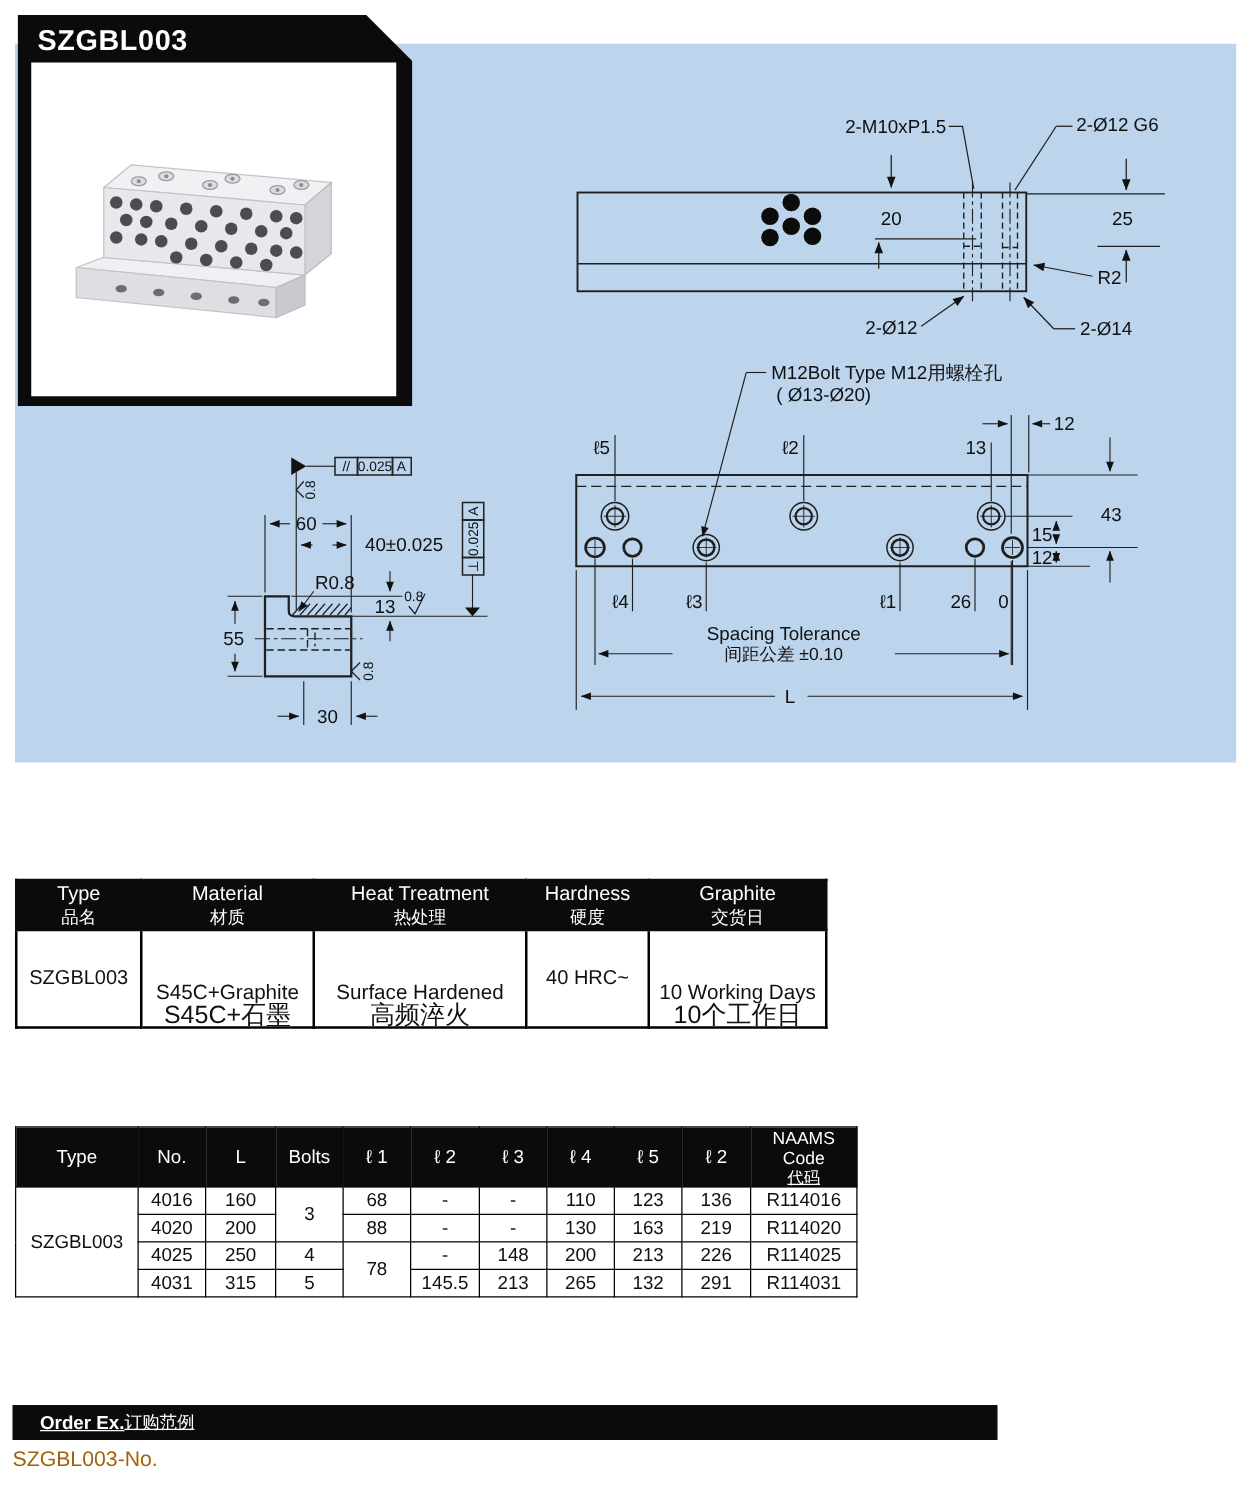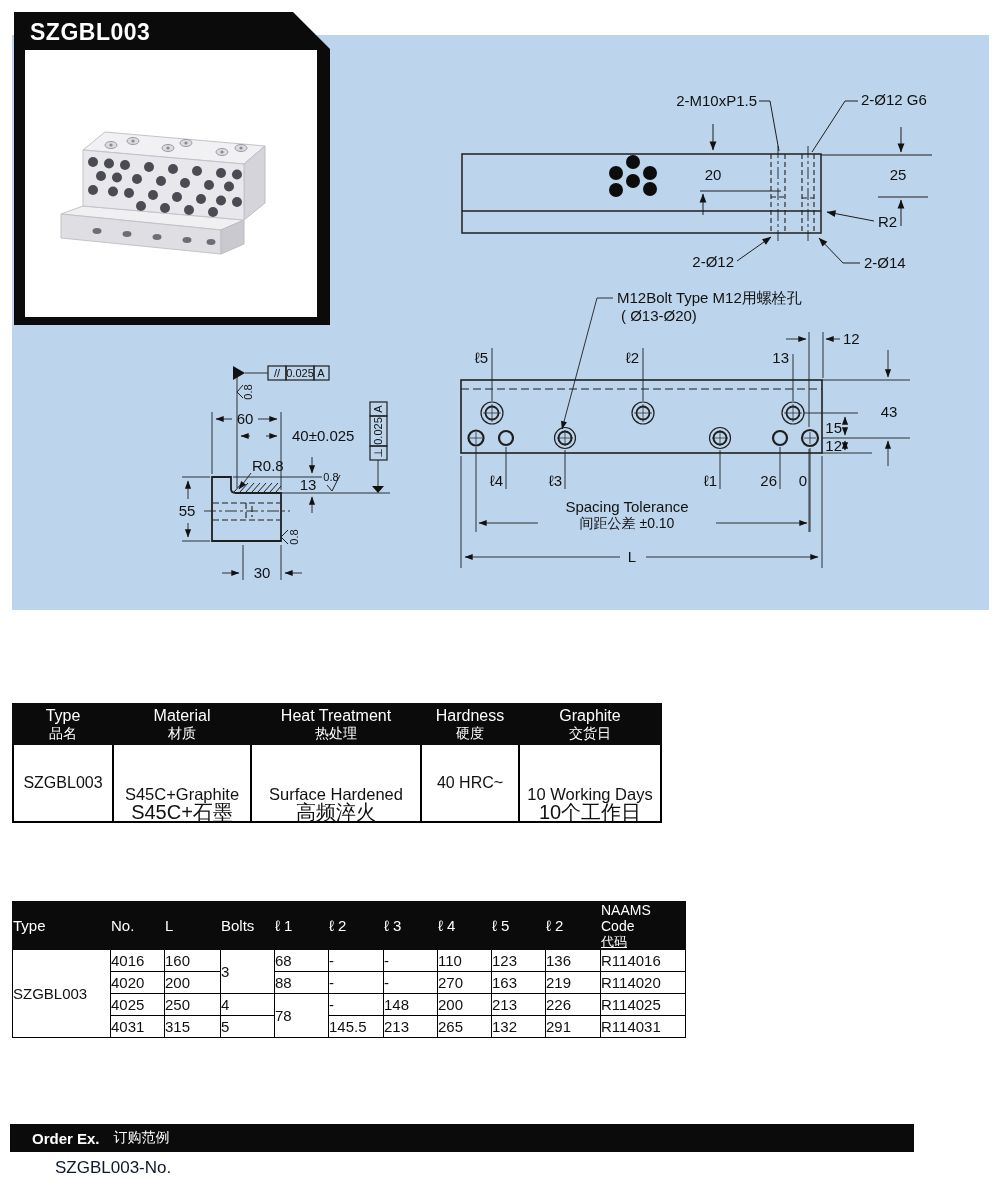--- a/index.html
+++ b/index.html
@@ -16,31 +16,31 @@
   .spec{position:absolute;left:12px;top:703px;}
   .spec th,.spec td{border:2px solid #000;text-align:center;vertical-align:middle;padding:0;}
   .spec thead th{background:#0b0b0b;color:#fff;border-color:#0b0b0b;height:38px;font-weight:normal;}
   .spec tbody td{height:65px;background:#fff;font-size:16px;}
   .en{display:block;font-size:16px;line-height:19px;}
   .zh{display:block;font-size:14px;line-height:17px;}
   .spec tbody .en{font-size:16.5px;margin-top:40px;}
   .spec tbody .zh{font-size:20px;}
 
   .size{position:absolute;left:12px;top:901px;font-size:15px;}
-  .size th,.size td{border:1.5px solid #000;text-align:left;vertical-align:middle;padding:0;}
+  .size th,.size td{border:1.5px solid #000;text-align:center;vertical-align:middle;padding:0;}
   .size thead th{background:#0b0b0b;color:#fff;border-color:#0b0b0b;height:47px;font-weight:normal;font-size:15px;}
   .size td{height:21px;background:#fff;}
   .size .en2{display:block;font-size:14px;line-height:16px;}
   .size .zh2{display:block;font-size:13px;line-height:15px;text-decoration:underline;}
 
-  .order-bar{position:absolute;left:10px;top:1124px;width:904px;height:28px;background:#0b0b0b;
-             color:#fff;display:flex;align-items:center;}
+  .order-bar{position:absolute;left:10px;top:1124px;width:788px;height:28px;background:#0b0b0b;
+             color:#fff;display:flex;align-items:center;text-decoration:underline;}
   .order-bar .oen{margin-left:22px;font-size:15px;font-weight:bold;}
-  .order-bar .ozh{margin-left:14px;font-size:14px;}
-  .order-ex{position:absolute;left:10px;top:1158px;font-size:17px;color:#0f172a;margin-left:45px;}
+  .order-bar .ozh{font-size:14px;}
+  .order-ex{position:absolute;left:10px;top:1158px;font-size:17px;color:#a16207;}
 
   text{font-family:"Liberation Sans",sans-serif;fill:#111;}
   .dim{font-size:15px;}
   .dimzh{font-size:14px;}
   .sm{font-size:11px;}
 </style>
 </head>
 <body>
 
 <div class="page">
@@ -471,21 +471,21 @@
         <td>123</td>
         <td>136</td>
         <td>R114016</td>
       </tr>
       <tr>
         <td>4020</td>
         <td>200</td>
         <td>88</td>
         <td>-</td>
         <td>-</td>
-        <td>270</td>
+        <td>130</td>
         <td>163</td>
         <td>219</td>
         <td>R114020</td>
       </tr>
       <tr>
         <td>4025</td>
         <td>250</td>
         <td>4</td>
         <td rowspan="2">78</td>
         <td>-</td>

